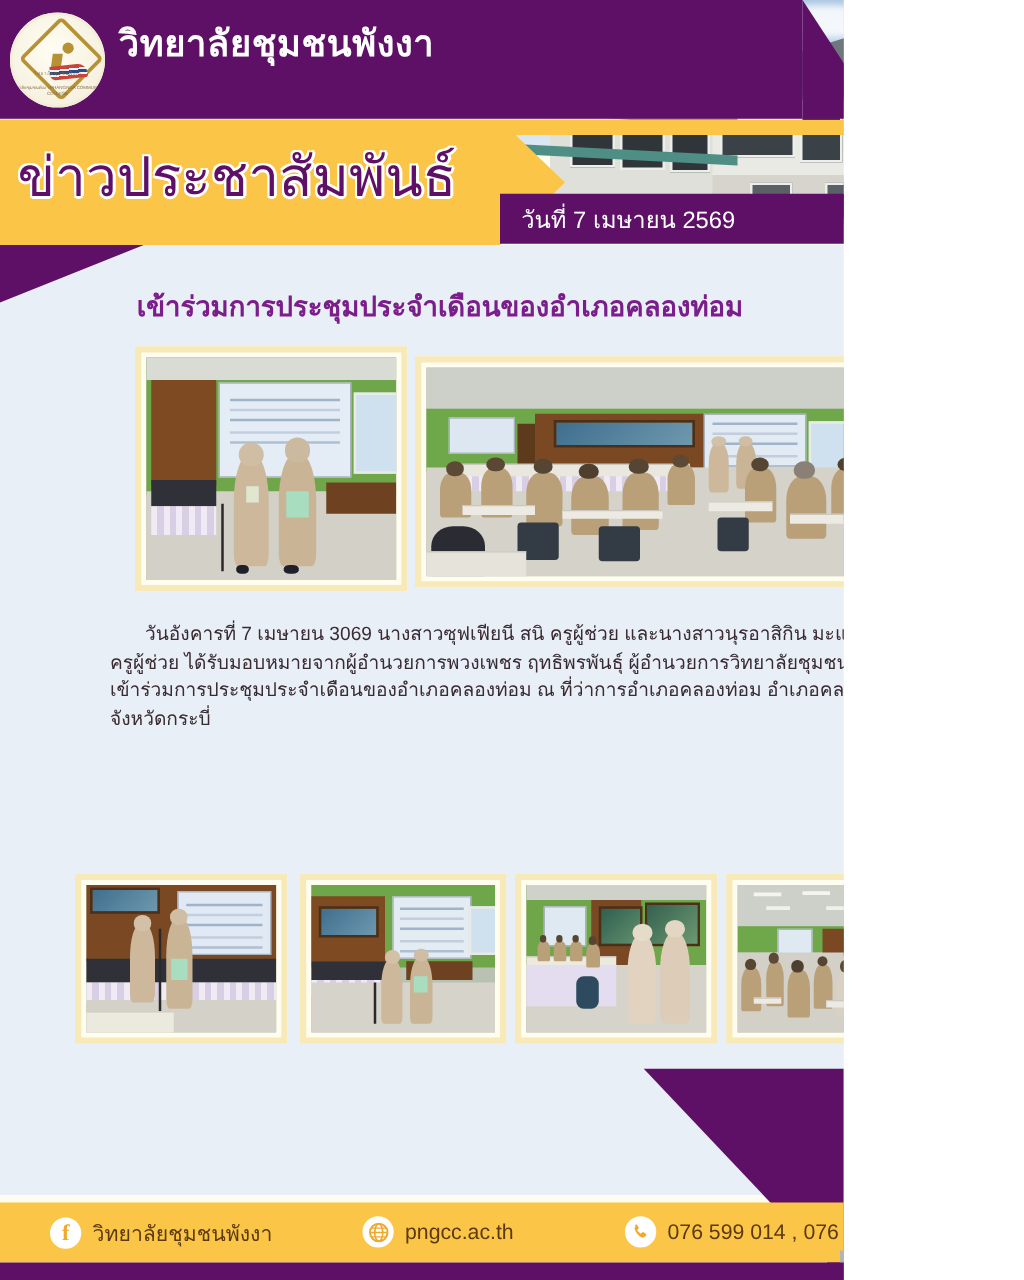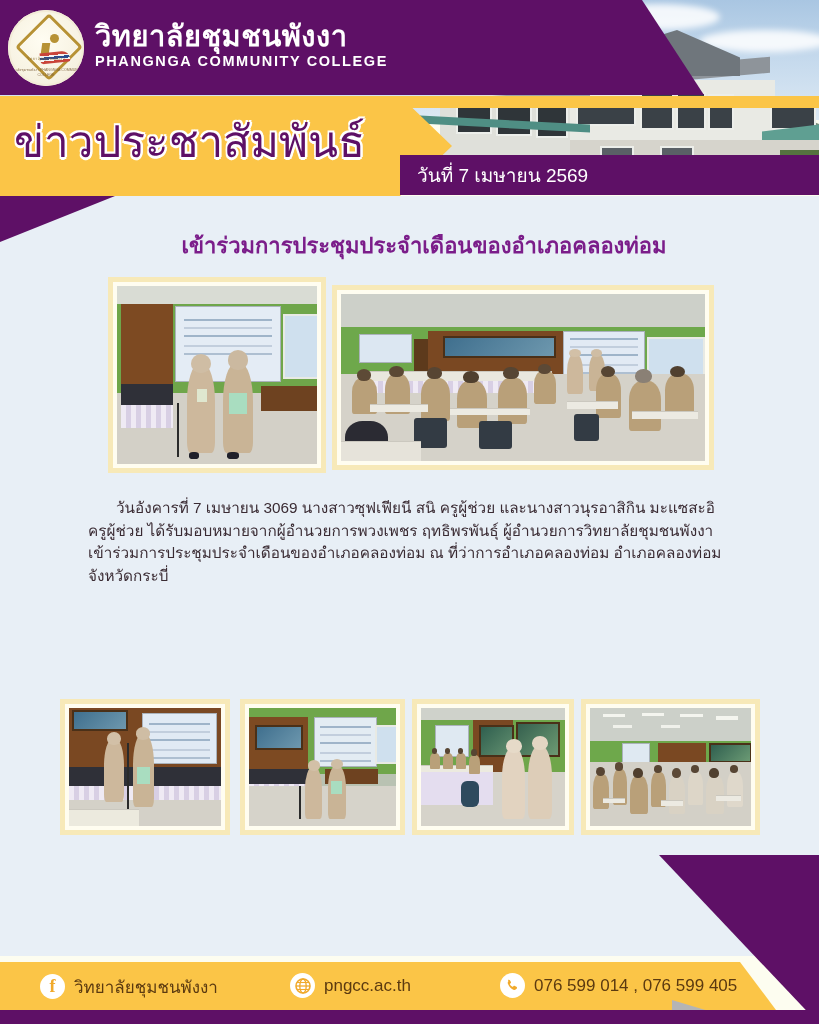--- a/index.html
+++ b/index.html
@@ -4,21 +4,21 @@
 <style>
   html, body {
     margin: 0; padding: 0;
     background: #ffffff;
   }
   body {
     font-family: "Liberation Sans", "DejaVu Sans", sans-serif;
   }
   .poster {
     position: relative;
-    width: 819px;
+    width: 675px;
     height: 1024px;
     overflow: hidden;
     background: #fdfdf0;
   }
 
   
   .header-photo {
     position: absolute;
     left: 0; top: 0;
     width: 819px; height: 215px;
@@ -392,21 +392,20 @@
     <div class="logo-person-head"></div>
     <div class="logo-person-body"></div>
     <div class="logo-flag"></div>
     <div class="logo-arc-text">วิทยาลัยชุมชนพังงา</div>
     <div class="logo-bottom-text">วิทยาลัยชุมชนพังงา
 PHANGNGA COMMUNITY COLLEGE</div>
   </div>
 
   <div class="college-names">
     <div class="college-th">วิทยาลัยชุมชนพังงา</div>
-    <div class="college-en">PHANGNGA COMMUNITY COLLEGE</div>
   </div>
 
   <div class="banner-yellow-top"></div>
   <div class="banner-yellow"></div>
   <div class="banner-date-bar"></div>
   <div class="banner-headline">ข่าวประชาสัมพันธ์</div>
   <div class="banner-date">วันที่ 7 เมษายน 2569</div>
 
   <div class="page-body"></div>
   <div class="banner-wedge-left"></div>

